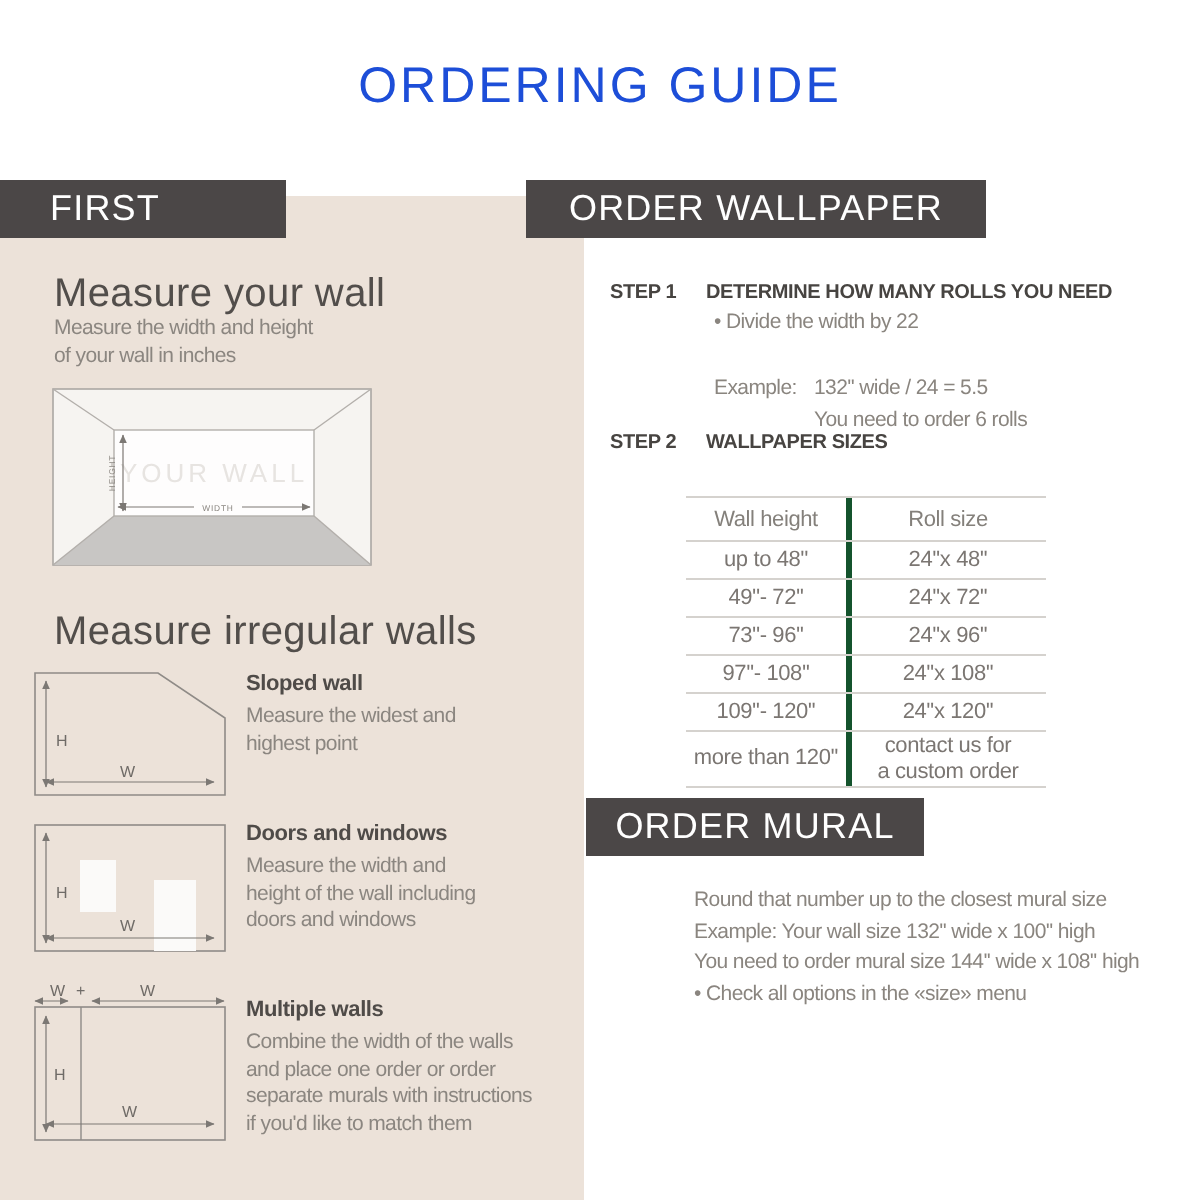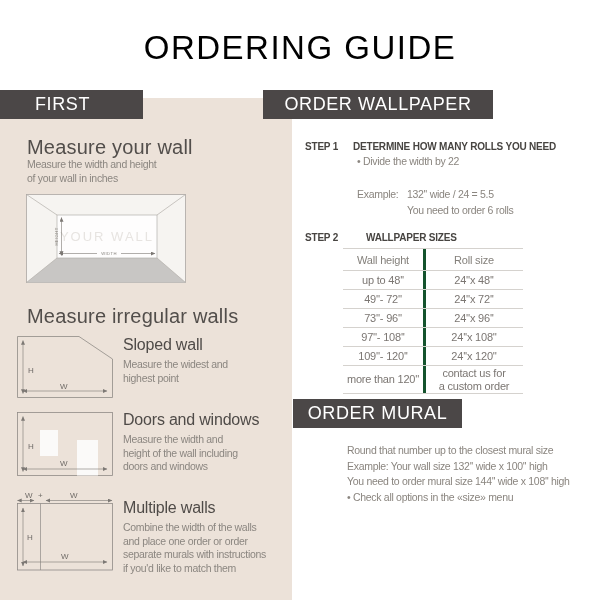--- a/index.html
+++ b/index.html
@@ -1,48 +1,48 @@
 <!DOCTYPE html>
 <html><head>
 <meta charset="utf-8">
 <style>
   * { margin:0; padding:0; box-sizing:border-box; }
   html,body { width:600px; height:600px; background:#ffffff; font-family:"Liberation Sans", sans-serif; }
   #page { position:relative; width:600px; height:600px; overflow:hidden; background:#ffffff; }
   .abs { position:absolute; }
 
-  .page-title { top:29px; left:0; width:600px; text-align:center; font-size:33px; font-weight:500;
-                letter-spacing:1.5px; color:#000000; }
+  .page-title { top:29px; left:0; width:600px; text-align:center; font-size:25px; font-weight:500;
+                letter-spacing:1.5px; color:#1d4ed8; }
 
   .panel { left:0; top:98px; width:292px; height:502px; background:#ece2d9; }
 
   .hdr-box { height:29px; background:#4b4747; color:#ffffff; display:flex; align-items:center;
              font-size:18px; font-weight:500; letter-spacing:0.6px; z-index:3; }
-  .hdr-first { left:0; top:90px; width:143px; padding-left:35px; }
+  .hdr-first { left:0; top:90px; width:143px; padding-left:25px; }
   .hdr-ow { left:263px; top:90px; width:230px; justify-content:center; }
   .hdr-om { left:293px; top:399px; width:169px; justify-content:center; }
 
   .h2 { font-size:20px; font-weight:400; color:#524e4b; letter-spacing:0.2px; }
   .mw-heading { left:27px; top:136px; }
   .irr-heading { left:27px; top:305px; }
 
   .txt { font-size:10.5px; letter-spacing:-0.3px; color:#8b8680; line-height:13.5px; white-space:pre-line; }
   .mw-sub { left:27px; top:158px; }
 
   .item-text { left:123px; width:168px; }
-  .item-title { font-size:16px; font-weight:400; color:#4f4b48; letter-spacing:-0.2px; }
+  .item-title { font-size:11px; font-weight:700; color:#4f4b48; letter-spacing:-0.2px; }
   .item-desc { margin-top:4px; }
 
   .svg-d { display:block; }
 
   
   .step-row { display:flex; font-size:10px; font-weight:700; letter-spacing:-0.2px; color:#474441; }
   .step-label { width:48px; flex:none; }
   .step1-row { left:305px; top:141px; }
-  .step2-row { left:305px; top:232px;gap:13px; }
+  .step2-row { left:305px; top:216px; }
 
   .bullets { left:357px; top:154px; line-height:15.5px; }
   .rtxt { font-size:10.5px; letter-spacing:-0.3px; color:#8a857f; }
 
   .example { left:357px; top:187px; line-height:15.5px; }
   .example-row { display:flex; }
   .example-label { width:50px; flex:none; }
   .example-note { margin-left:50px; }
 
   .sizes-table { left:343px; top:248px; width:180px; border-top:1px solid #d5d2ce; }

